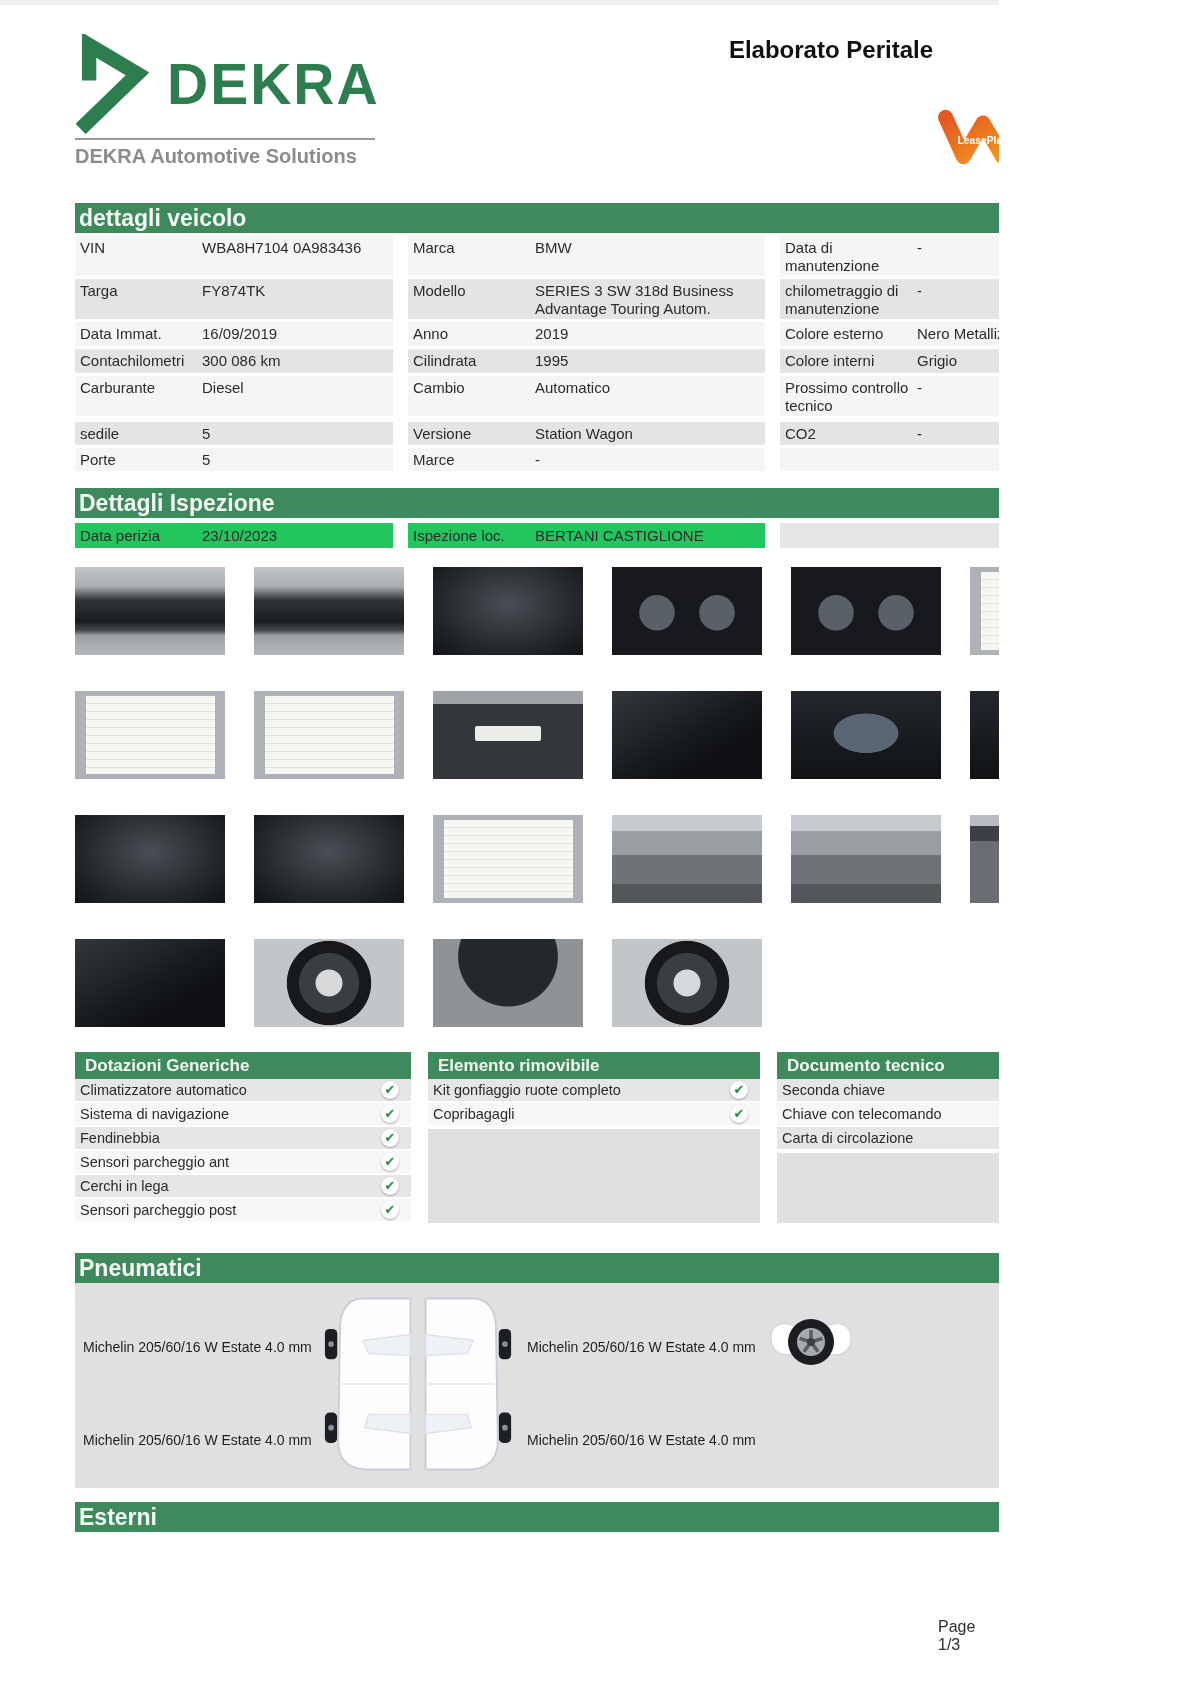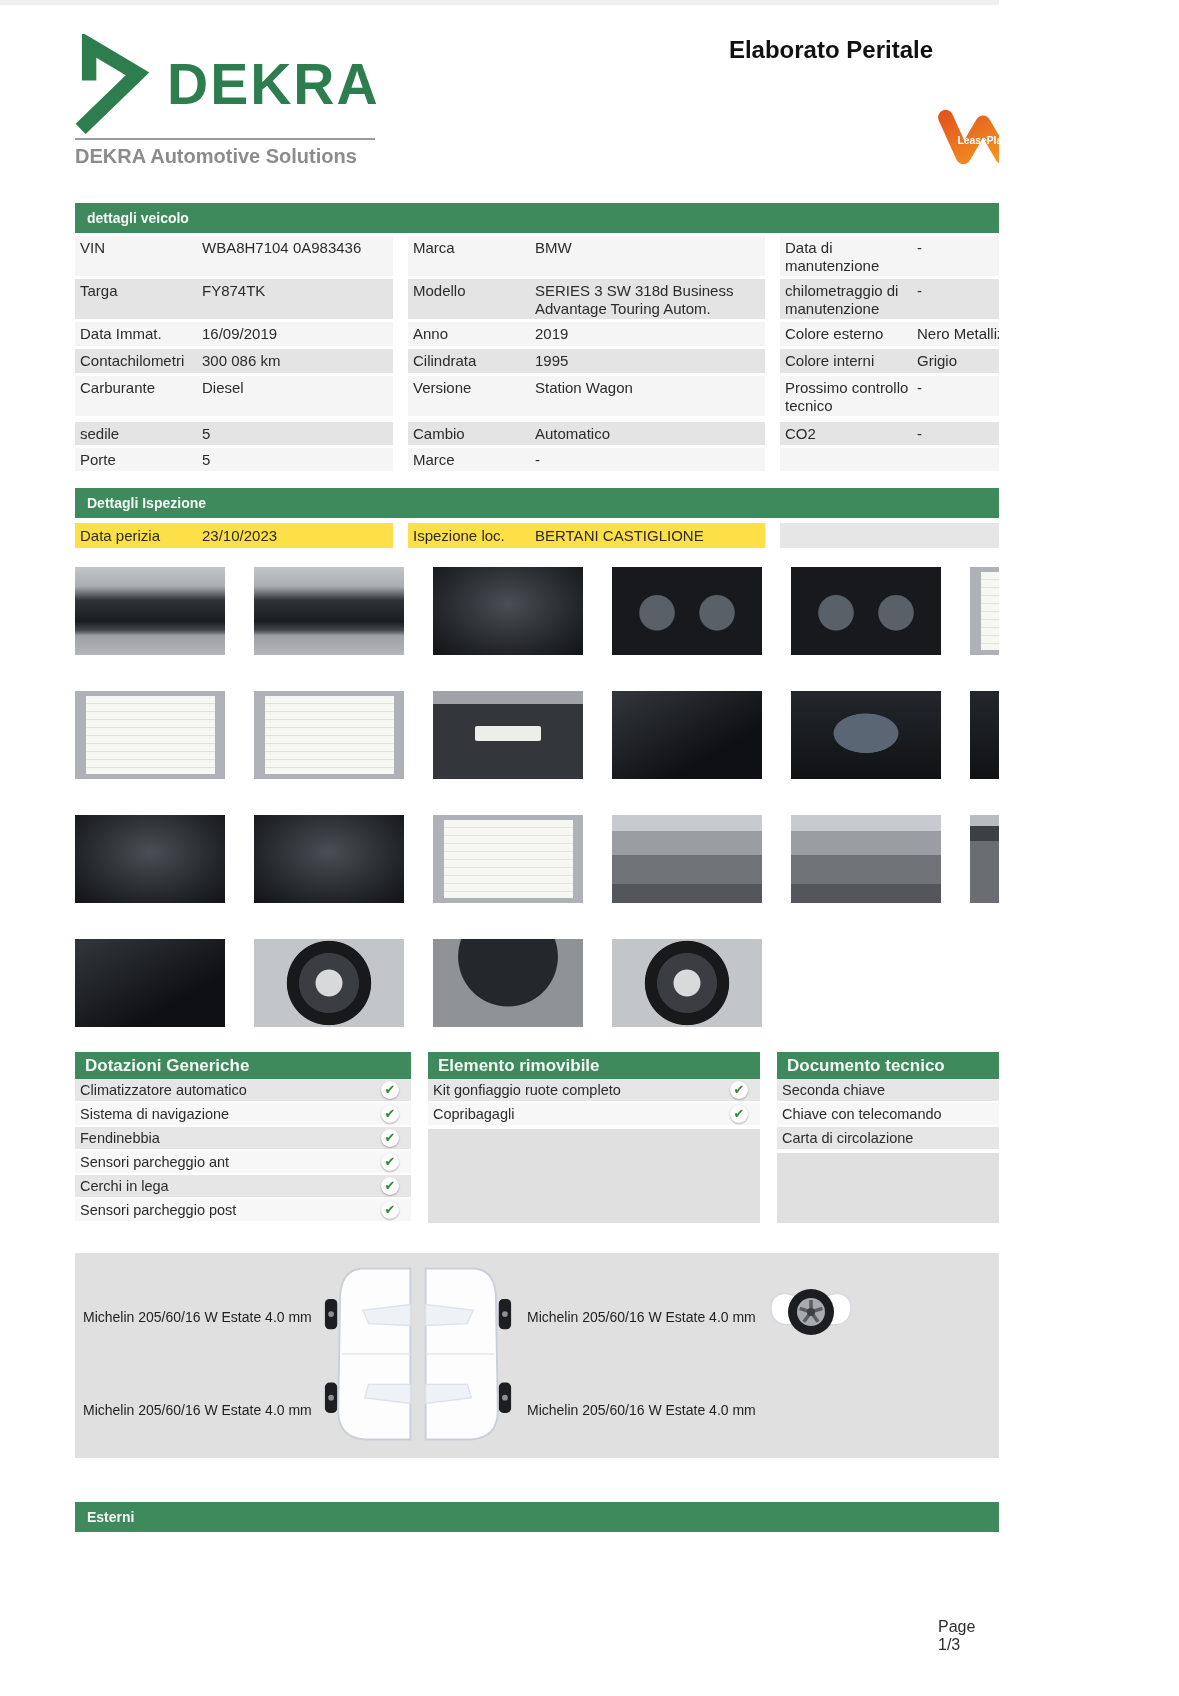--- a/index.html
+++ b/index.html
@@ -14,42 +14,42 @@
   .brand-arrow { width:74px; height:100px; }
   .brand-name { font-size:57px; font-weight:800; letter-spacing:2px; color:#2e7d4f; }
   .brand-rule { margin-top:4px; width:300px; height:2px; background:#9a9a9a; }
   .brand-tagline { margin-top:5px; font-size:20px; font-weight:bold; color:#8c8c8c; }
   .doc-title { position:absolute; top:36px; right:66px; font-size:24px; font-weight:bold; color:#111; }
   .partner-logo { position:absolute; left:933px; top:108px; width:100px; height:58px; }
   .lp-text { font-size:11px; font-weight:bold; fill:#ffffff; font-family:"Liberation Sans",sans-serif; }
 
   
   .sec { position:absolute; left:75px; width:1045px; }
-  .bar { background:#3f8a5d; color:#f4f8f5; font-weight:bold; font-size:14px; height:30px; line-height:30px; padding-left:12px; }
+  .bar { background:#3f8a5d; color:#f4f8f5; font-weight:bold; font-size:23px; height:30px; line-height:30px; padding-left:4px; }
   .bar-sm { font-size:17px; height:27px; line-height:27px; padding-left:10px; }
 
   
   .sec-vehicle { top:203px; }
   .vcols { display:flex; margin-top:3px; gap:15px; }
   .vcol1 { width:318px; } .vcol2 { width:357px; } .vcol3 { width:340px; }
   .vrow { display:flex; margin-bottom:3px; padding:3px 4px 0 5px; font-size:15px; line-height:1.22; }
   .vrow:nth-of-type(odd) { background:#f5f5f5; }
   .vrow:nth-of-type(even) { background:#e4e4e4; }
   .vrow:nth-of-type(1),.vrow:nth-of-type(2),.vrow:nth-of-type(5) { height:40px; }
   .vrow:nth-of-type(3),.vrow:nth-of-type(4) { height:24px; }
   .vrow:nth-of-type(6),.vrow:nth-of-type(7) { height:23px; }
   .vrow:nth-of-type(6) { margin-top:6px; }
   .vlabel { width:122px; flex-shrink:0; }
   .vcol3 .vlabel { width:132px; }
   .vvalue { flex:1; }
 
   
   .sec-inspection { top:488px; }
   .irow-wrap { display:flex; gap:15px; margin-top:5px; }
-  .icell { display:flex; height:25px; line-height:25px; padding-left:5px; font-size:15px; background:#fde047; }
+  .icell { display:flex; height:25px; line-height:25px; padding-left:5px; font-size:15px; background:#22c55e; }
   .icell1 { width:318px; } .icell2 { width:357px; } .icell3 { width:340px; background:#e6e6e6; }
 
   
   .photos { position:absolute; left:75px; top:567px; width:1045px; display:flex; flex-wrap:wrap; column-gap:29px; row-gap:36px; }
   .photo { width:150px; height:88px; position:relative; overflow:hidden; background:#888; }
   .sr { position:absolute; width:1px; height:1px; overflow:hidden; clip:rect(0 0 0 0); white-space:nowrap; }
   .t-ext { background:linear-gradient(180deg,#c2c6ca 0%,#a9adb1 22%,#2f3337 38%,#1a1d20 62%,#45484c 72%,#9da1a5 78%,#b3b7ba 100%); }
   .t-cabin { background:radial-gradient(ellipse at 50% 42%,#4a4f55 0%,#202327 70%,#121416 100%); }
   .t-cluster { background:radial-gradient(circle at 30% 52%,#5a6068 0 15%,transparent 16%),radial-gradient(circle at 70% 52%,#5a6068 0 15%,transparent 16%),linear-gradient(#17191c,#17191c); }
   .t-screen { background:radial-gradient(ellipse at 50% 48%,#5b6674 0 30%,transparent 31%),linear-gradient(180deg,#23272c,#101214); }
@@ -177,27 +177,27 @@
             <span class="vlabel">Anno</span>
             <span class="vvalue">2019</span>
           </div>
 
           <div class="vrow">
             <span class="vlabel">Cilindrata</span>
             <span class="vvalue">1995</span>
           </div>
 
           <div class="vrow">
+            <span class="vlabel">Cambio</span>
+            <span class="vvalue">Automatico</span>
+          </div>
+
+          <div class="vrow">
             <span class="vlabel">Versione</span>
             <span class="vvalue">Station Wagon</span>
-          </div>
-
-          <div class="vrow">
-            <span class="vlabel">Cambio</span>
-            <span class="vvalue">Automatico</span>
           </div>
 
           <div class="vrow">
             <span class="vlabel">Marce</span>
             <span class="vvalue">-</span>
           </div>
         </div>
       <div class="vcol vcol3">
 
           <div class="vrow">
@@ -414,20 +414,21 @@
           <div class="erow">
             <span class="elabel">Carta di circolazione</span>
             <span class="check"></span>
           </div>
         </div>
       <div class="efill"></div>
     </div>
   </section>
 
   <section class="sec sec-tyres">
+    <div class="bar">Pneumatici</div>
     <div class="tyres-body">
       <span class="tyre-label tl-fl">Michelin 205/60/16 W Estate 4.0 mm</span>
       <span class="tyre-label tl-fr">Michelin 205/60/16 W Estate 4.0 mm</span>
       <span class="tyre-label tl-rl">Michelin 205/60/16 W Estate 4.0 mm</span>
       <span class="tyre-label tl-rr">Michelin 205/60/16 W Estate 4.0 mm</span>
 
       <svg class="car-top" viewBox="0 0 200 192">
         <g>
           <rect x="2" y="38" width="13" height="32" rx="5" fill="#1c1e21"></rect>
           <rect x="2" y="126" width="13" height="32" rx="5" fill="#1c1e21"></rect>

